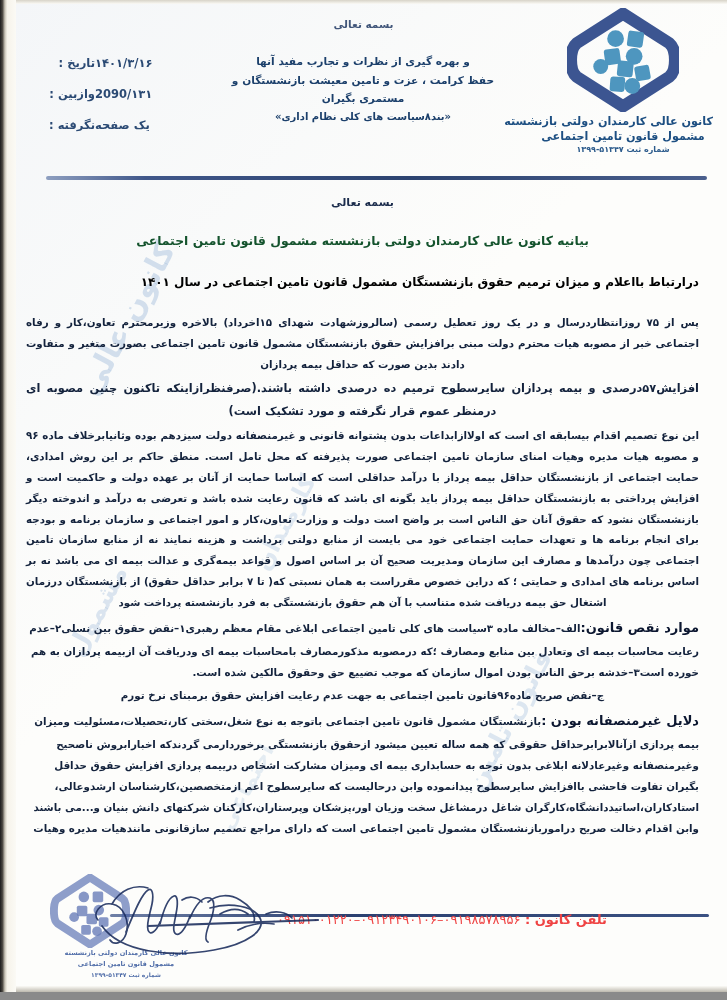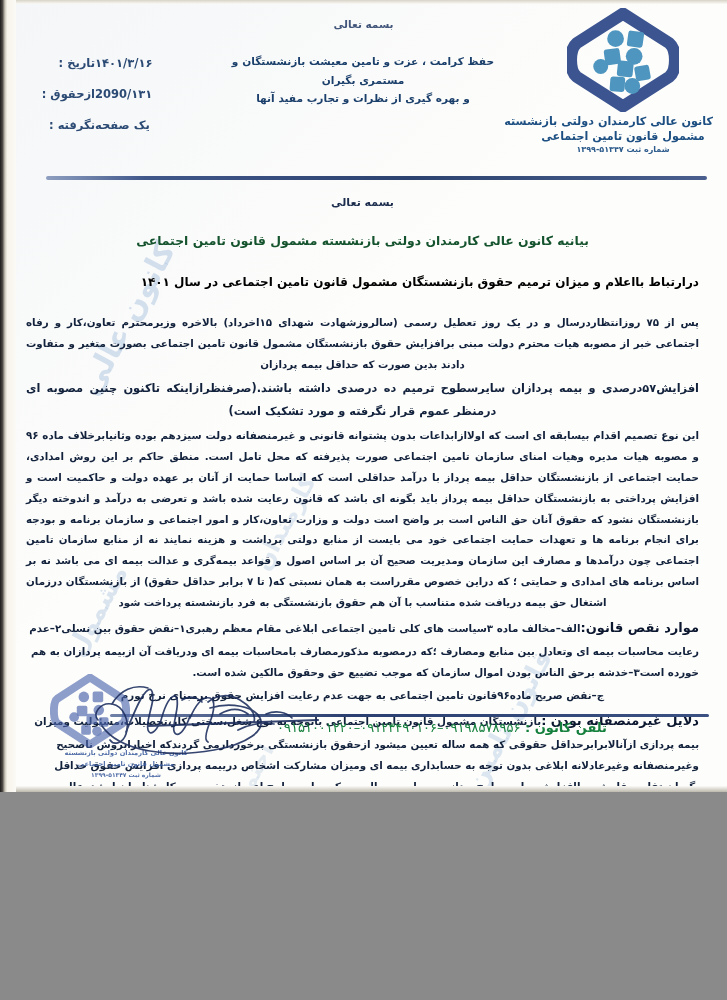--- a/index.html
+++ b/index.html
@@ -4,21 +4,21 @@
 <title>Scanned Persian Official Letter</title>
 <style>
   html, body {
     margin: 0;
     padding: 0;
     background: #8a8a8a;
   }
   .page {
     position: relative;
     width: 727px;
-    height: 792px;
+    height: 992px;
     margin: 0 auto;
     background: #fdfdfb;
     overflow: hidden;
     font-family: "DejaVu Sans", "Liberation Sans", sans-serif;
     color: #1b2a47;
     direction: rtl;
     box-sizing: border-box;
   }
 
   
@@ -276,25 +276,25 @@
     position: absolute;
     top: 40px;
     left: 110px;
     right: 18px;
     height: 3px;
     background: linear-gradient(to left, #3a5182 0%, #2b4070 60%, #6f80a6 100%);
     border-radius: 2px;
   }
   .phone-line {
     position: absolute;
-    top: 46px;
+    top: 38px;
     right: 120px;
     font-size: 13px;
     font-weight: bold;
-    color: #15803d;
+    color: #ef4444;
     direction: rtl;
     white-space: nowrap;
   }
   .phone-label { font-weight: bold; }
   .phone-nums {
     font-family: "DejaVu Sans", sans-serif;
     letter-spacing: 1px;
     font-weight: 500;
   }
 
@@ -366,32 +366,33 @@
         <rect x="73" y="62" width="16" height="16" rx="3" fill="#4e96bf" transform="rotate(-10 81 70)"></rect>
         <rect x="46" y="74" width="16" height="16" rx="3" fill="#4e96bf" transform="rotate(4 54 82)"></rect>
         <circle cx="70" cy="84" r="8.5" fill="#4e96bf"></circle>
       </svg>
       <div class="org-name">کانون عالی کارمندان دولتی بازنشسته</div>
       <div class="org-name">مشمول قانون تامین اجتماعی</div>
       <div class="org-reg">شماره ثبت ۵۱۳۴۷-۱۳۹۹</div>
     </div>
 
     <div class="motto">
+      <div>و بهره گیری از نظرات و تجارب مفید آنها</div>
       <div>حفظ کرامت ، عزت و تامین معیشت بازنشستگان و مستمری بگیران</div>
-      <div>و بهره گیری از نظرات و تجارب مفید آنها</div>
+      <div class="quoted">«بند۸سیاست های کلی نظام اداری»</div>
     </div>
 
     <div class="meta-block">
       <div class="meta-row">
         <span class="meta-value">۱۴۰۱/۳/۱۶</span>
         <span class="meta-label">تاریخ :</span>
       </div>
       <div class="meta-row">
         <span class="meta-value">2090/۱۳۱</span>
-        <span class="meta-label">ازحقوق :</span>
+        <span class="meta-label">وازبین :</span>
       </div>
       <div class="meta-row">
         <span class="meta-value">یک صفحه</span>
         <span class="meta-label">نگرفته :</span>
       </div>
     </div>
   </div>
 
   <div class="header-rule"></div>
 

